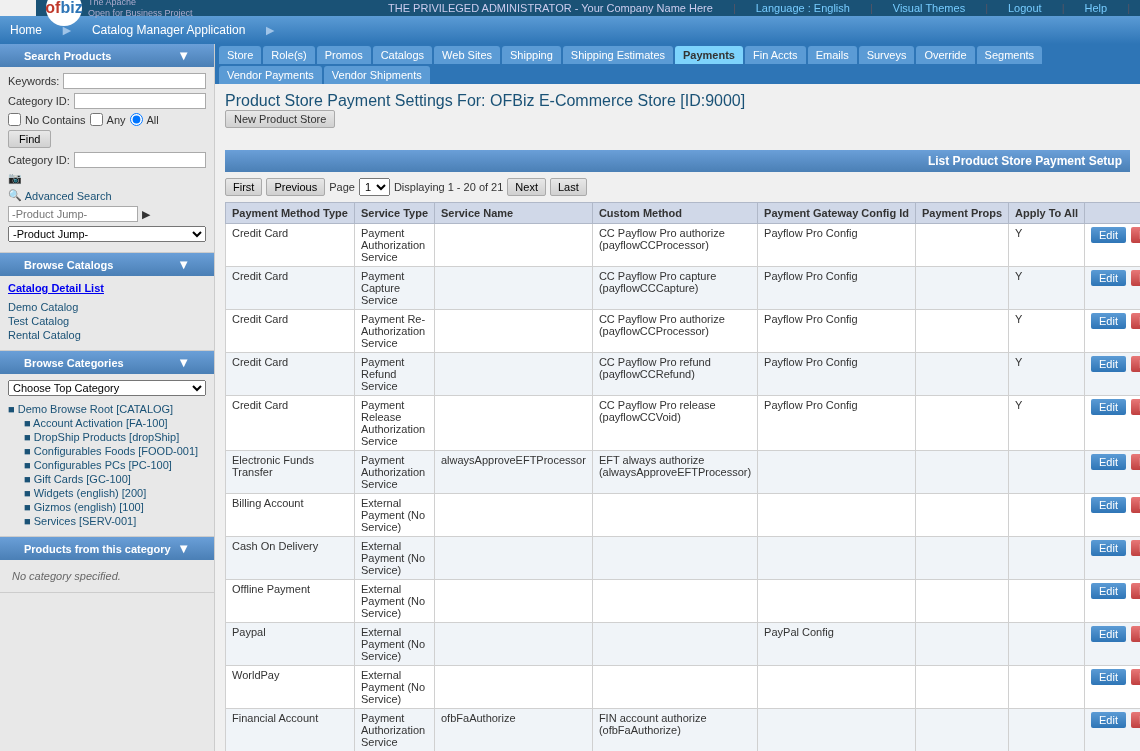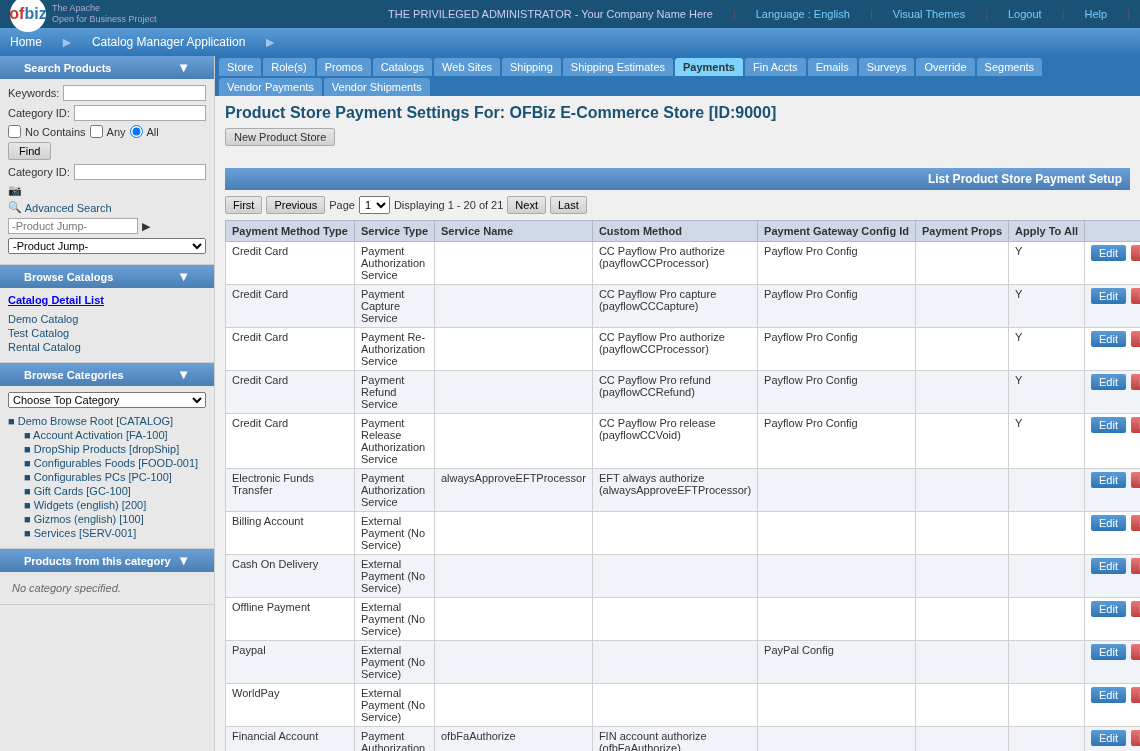--- a/index.html
+++ b/index.html
@@ -6,21 +6,22 @@
     body { font-family: Arial, sans-serif; font-size: 11px; background: #f0f0f0; color: #333; }
 
     
     #topbar {
       background: #1a5276;
       color: #cce;
       display: flex;
       align-items: center;
       justify-content: space-between;
       padding: 4px 10px;
-      height: 28px;
+      height: 16px;
+      margin-left: 36px;
     }
     #topbar .logo { display: flex; align-items: center; gap: 6px; }
     #topbar .logo .sub { font-size: 9px; color: #aac; line-height: 1.2; }
     #topbar .right { display: flex; align-items: center; gap: 20px; font-size: 11px; color: #cce; }
     #topbar .right a { color: #7cf; text-decoration: none; }
     #topbar .right .sep { color: #556; }
 
     
     #navbar {
       background: linear-gradient(to bottom, #5b9bd5, #2e75b6);
@@ -107,23 +108,22 @@
       font-size: 11px;
       white-space: nowrap;
     }
     .tab.active { background: #7dd3fc; color: #333; font-weight: bold; }
 
     
     .content-inner { padding: 8px 10px; }
 
     .store-title {
       font-size: 16px;
-      font-weight: bold;
+      font-weight: normal;
       color: #1a5276;
-      margin-bottom: 6px;
     }
 
     .btn-small {
       background: linear-gradient(to bottom, #e8e8e8, #d0d0d0);
       border: 1px solid #aaa;
       padding: 2px 8px;
       cursor: pointer;
       font-size: 11px;
       border-radius: 2px;
       color: #333;

